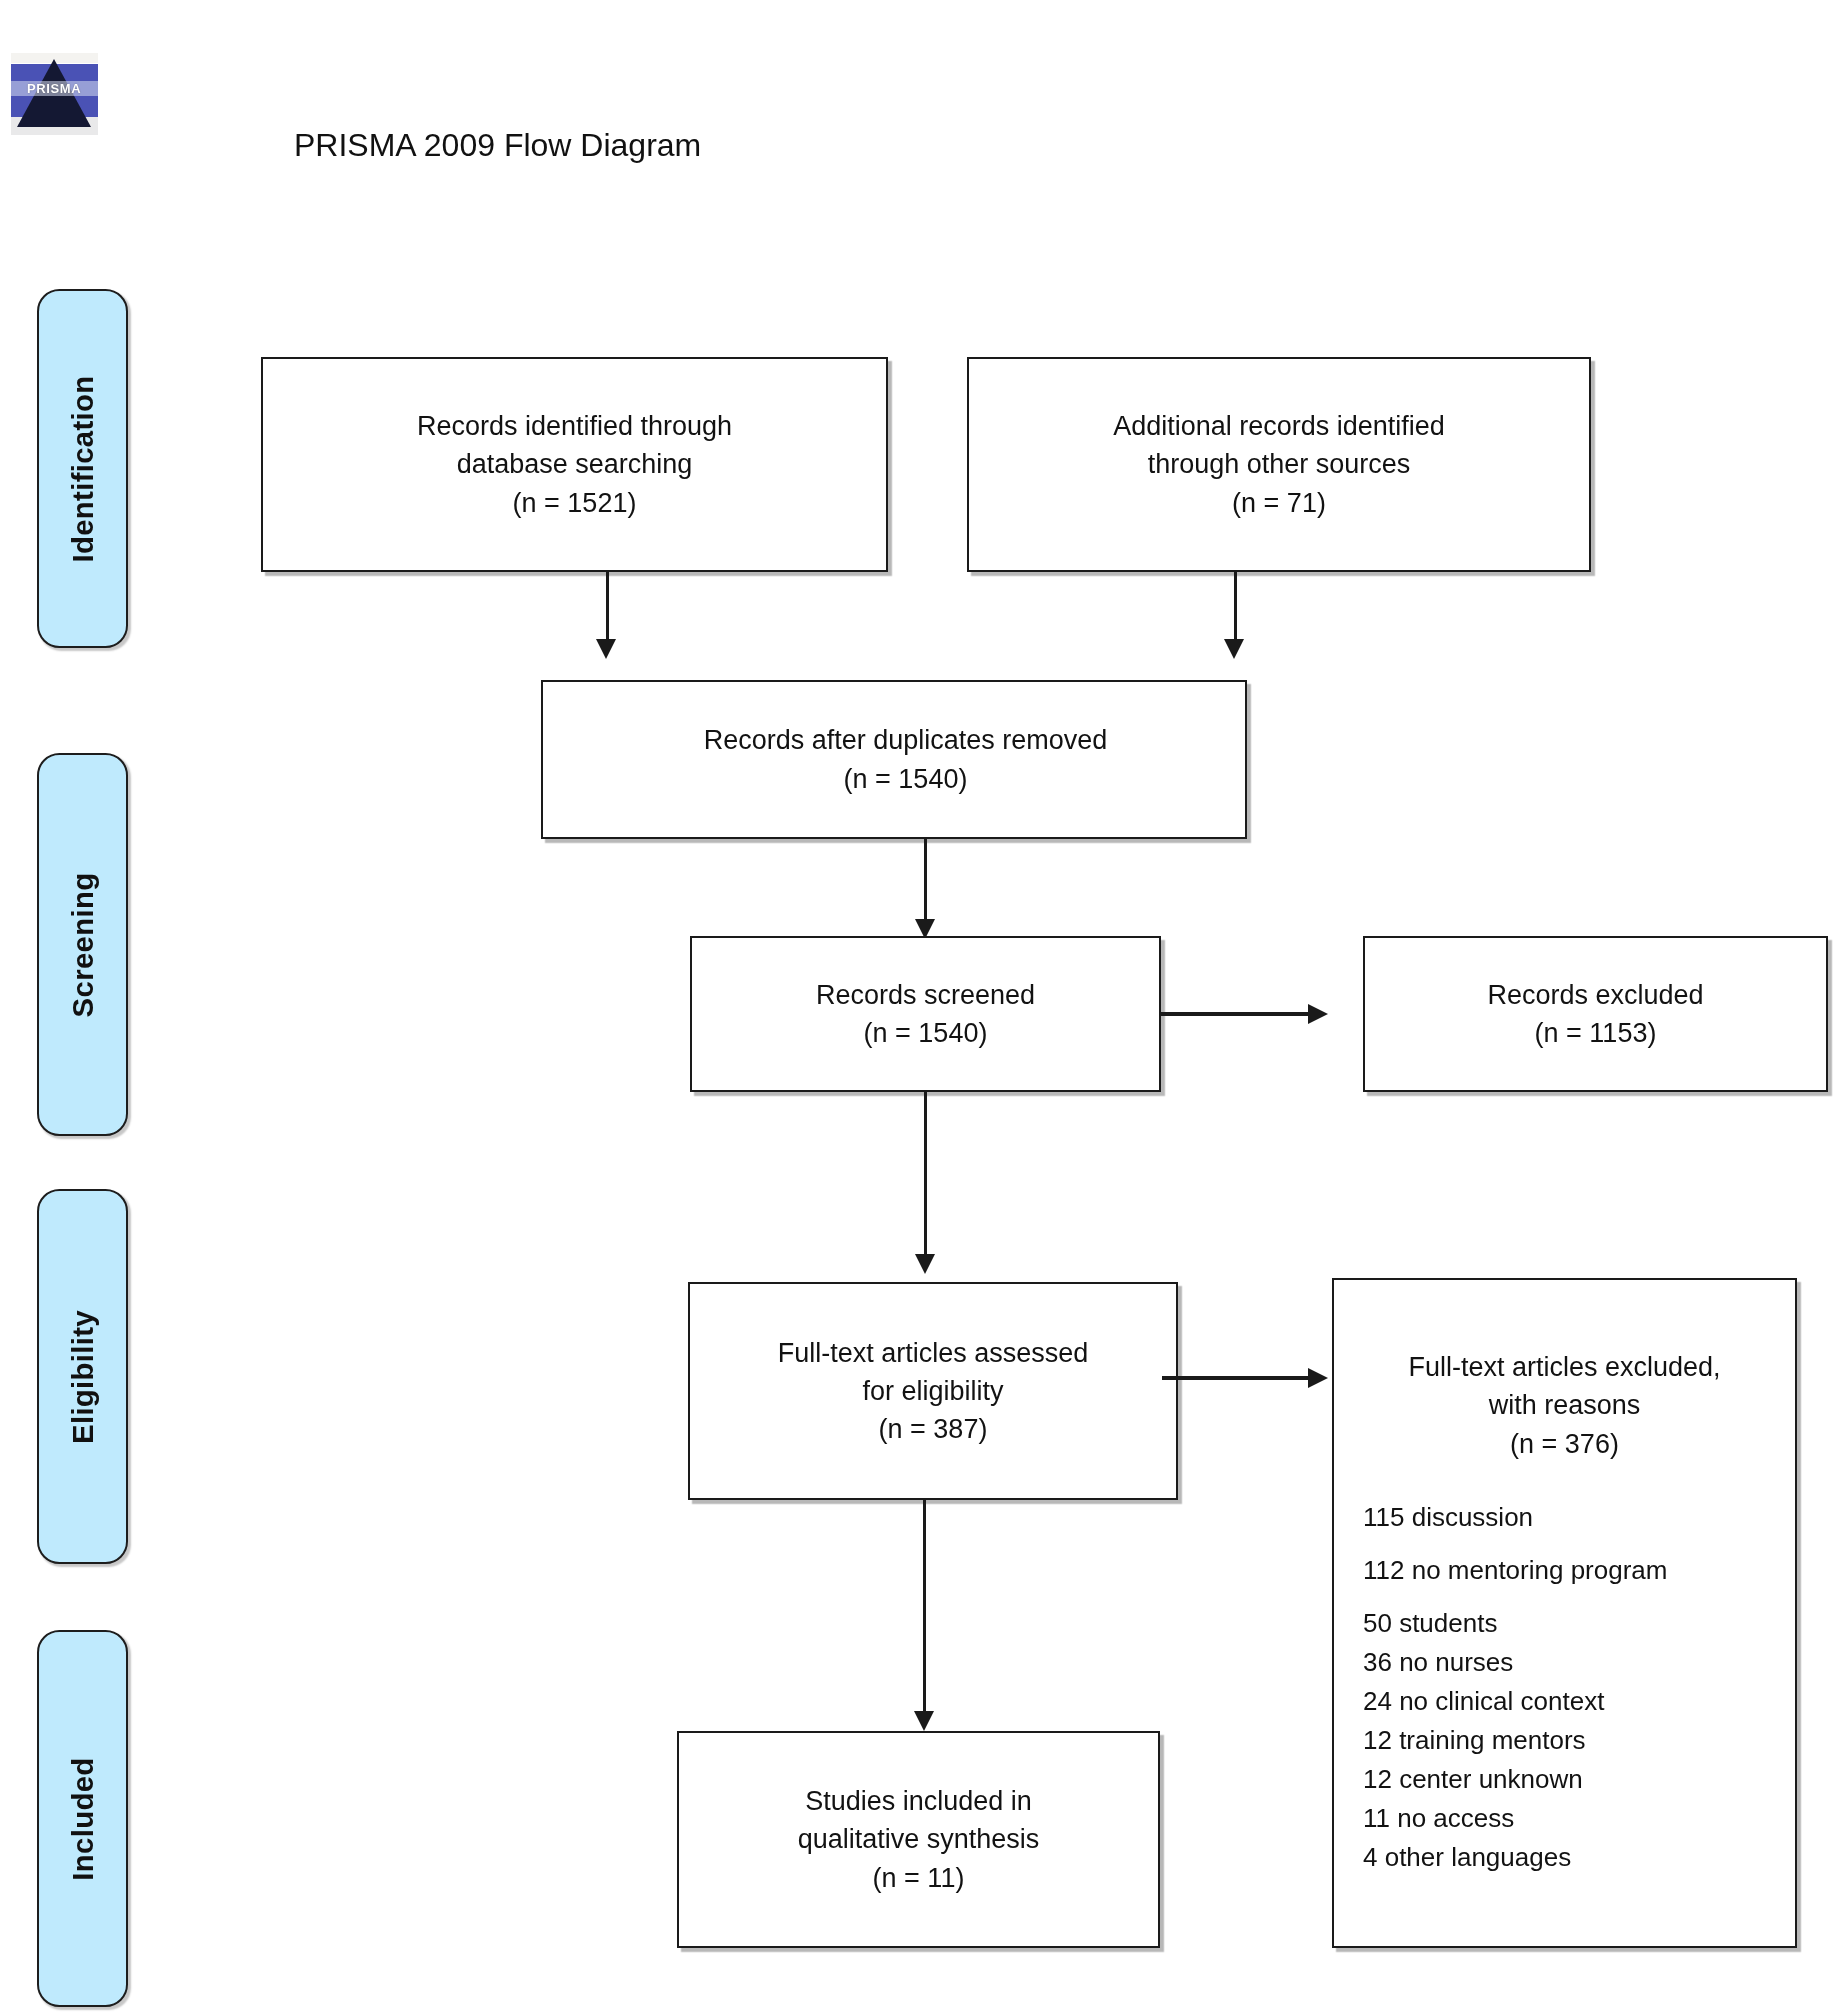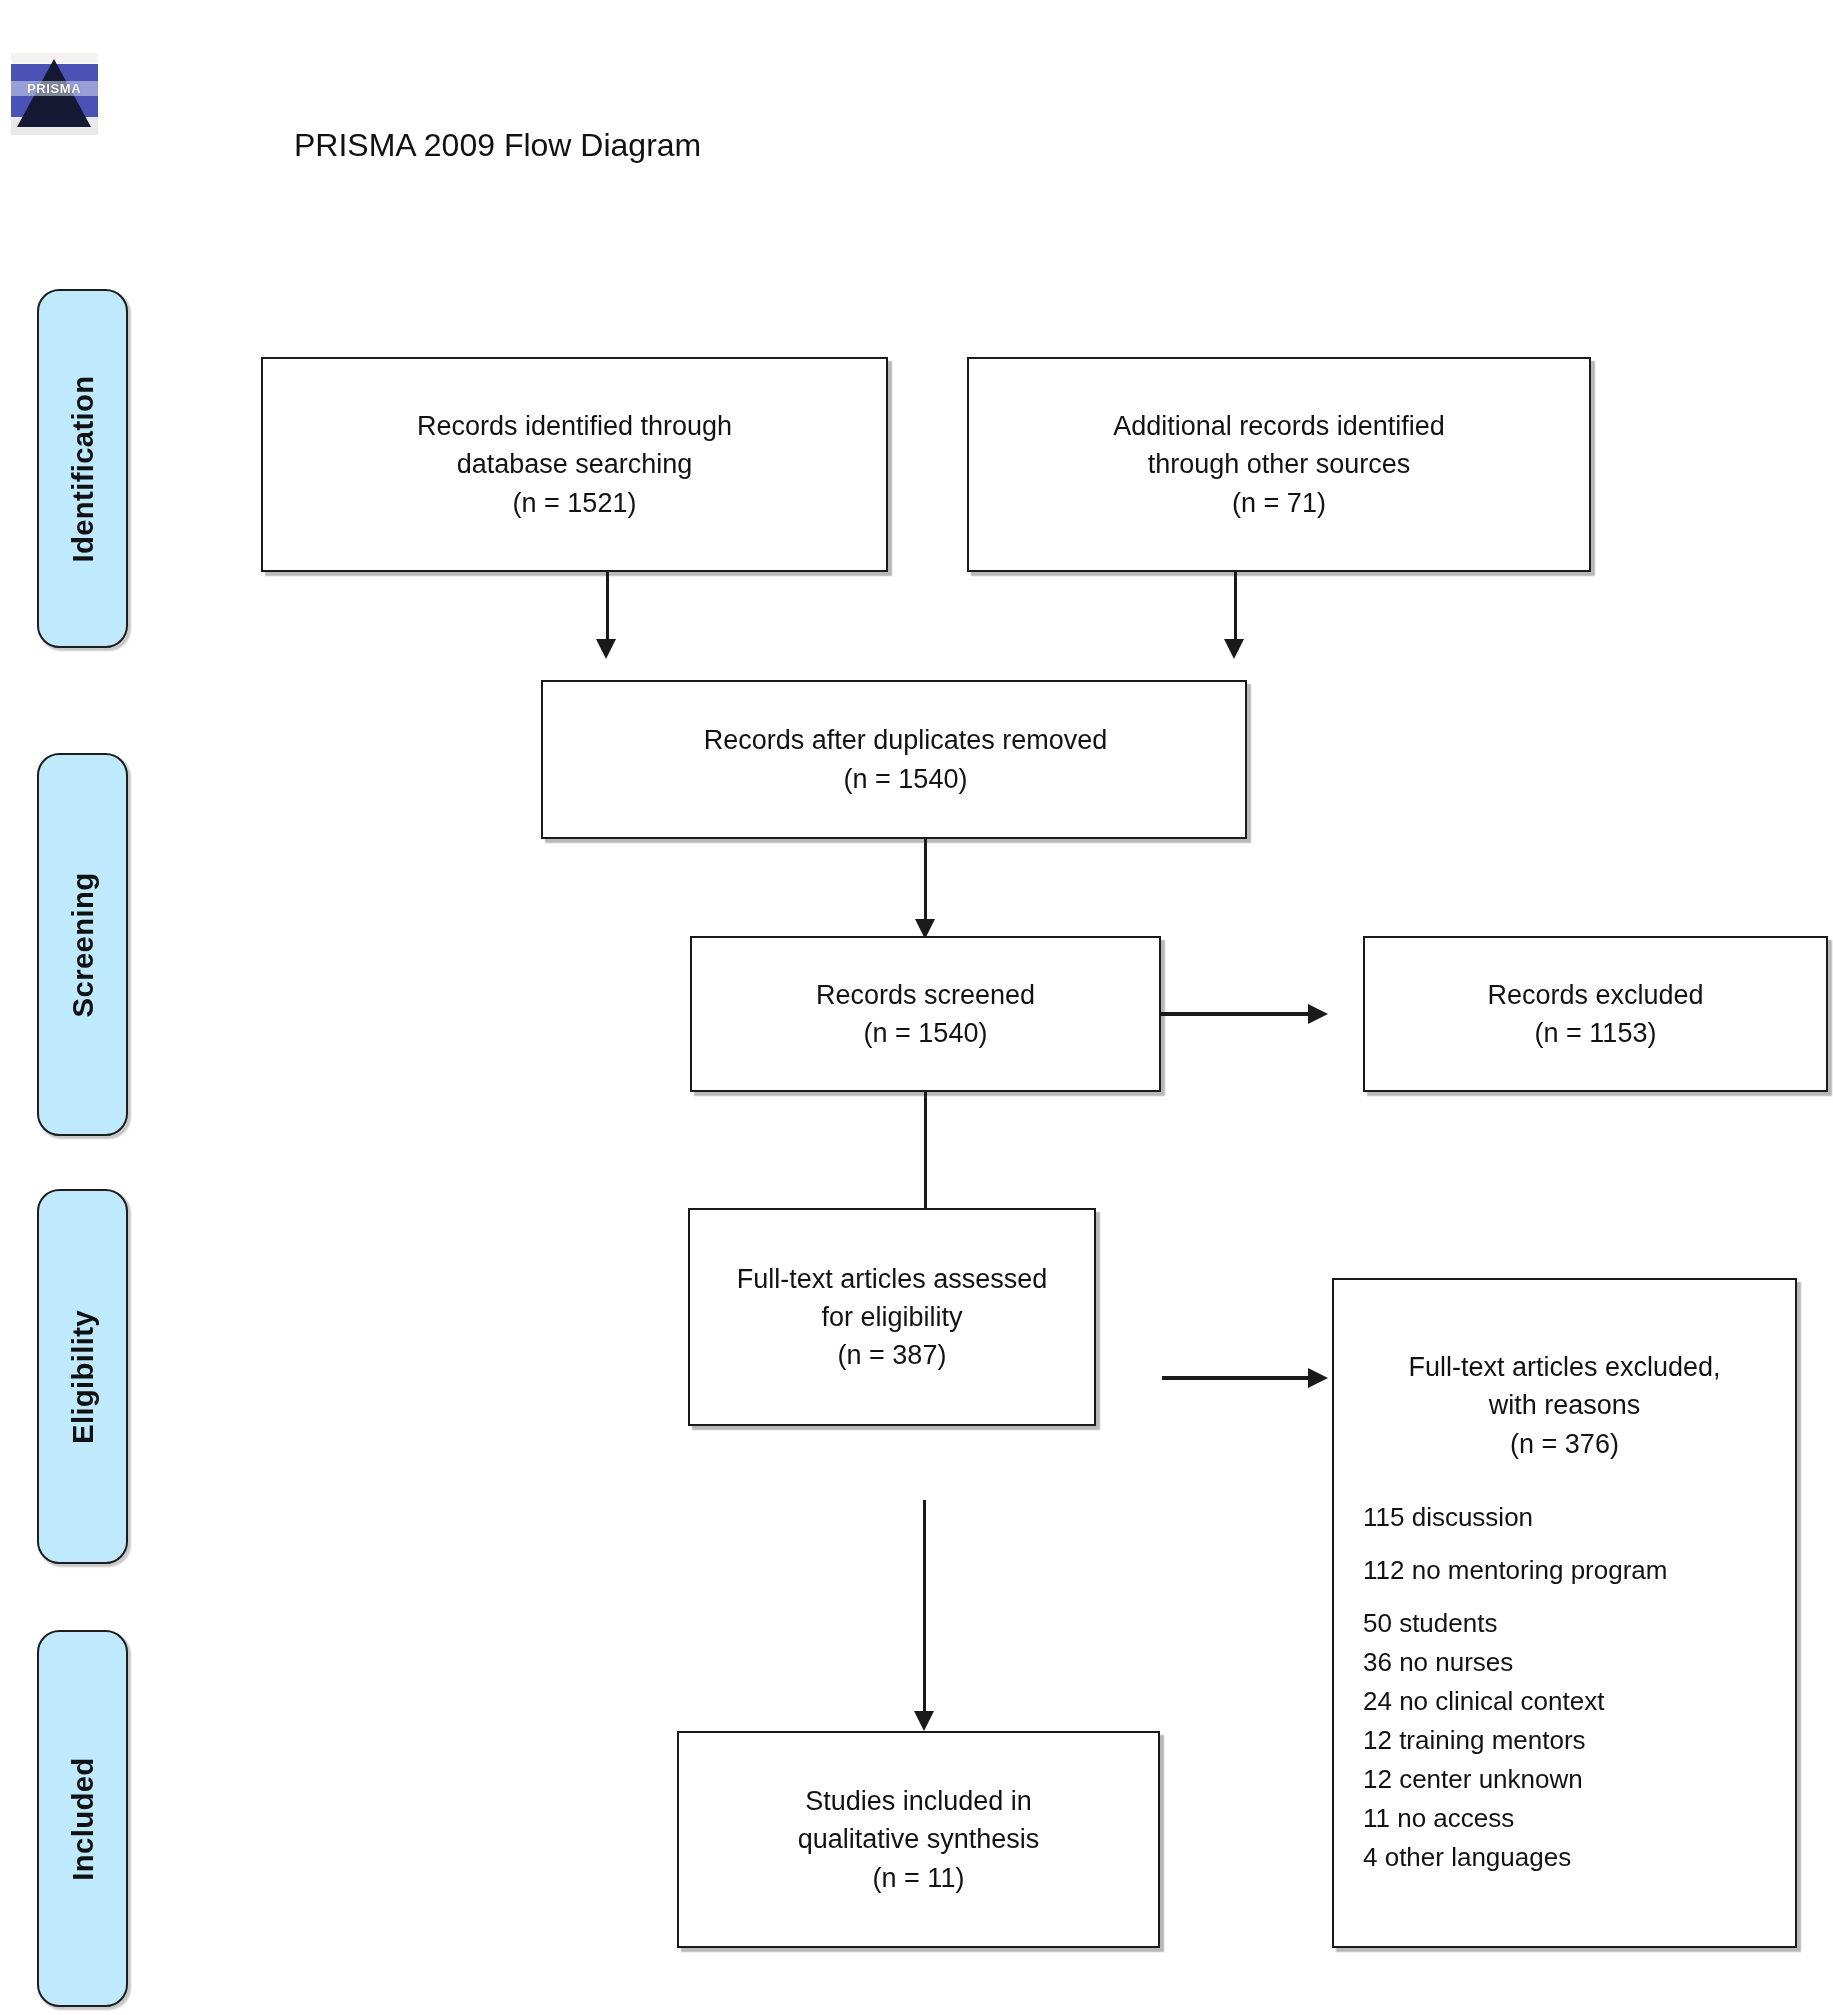--- a/index.html
+++ b/index.html
@@ -240,21 +240,21 @@
 <div class="arrow-right" style="left:1308px; top:1004px;"></div>
 
 <div class="flow-box" style="left:1363px; top:936px; width:465px; height:156px;">
   <div class="line">Records excluded</div>
   <div class="line">(n = 1153)</div>
 </div>
 
 <div class="v-line" style="left:924px; top:1092px; width:2.9px; height:168px;"></div>
 <div class="arrow-down" style="left:915px; top:1254px;"></div>
 
-<div class="flow-box" style="left:688px; top:1208px; width:408px; height:218px;">
+<div class="flow-box" style="left:688px; top:1282px; width:490px; height:218px;">
   <div class="line">Full-text articles assessed</div>
   <div class="line">for eligibility</div>
   <div class="line">(n = 387)</div>
 </div>
 
 <div class="h-line" style="left:1162px; top:1376px; width:154px; height:4.1px;"></div>
 <div class="arrow-right" style="left:1308px; top:1368px;"></div>
 
 <div class="flow-box left-align" style="left:1332px; top:1278px; width:465px; height:670px;">
   <div class="box-head">

